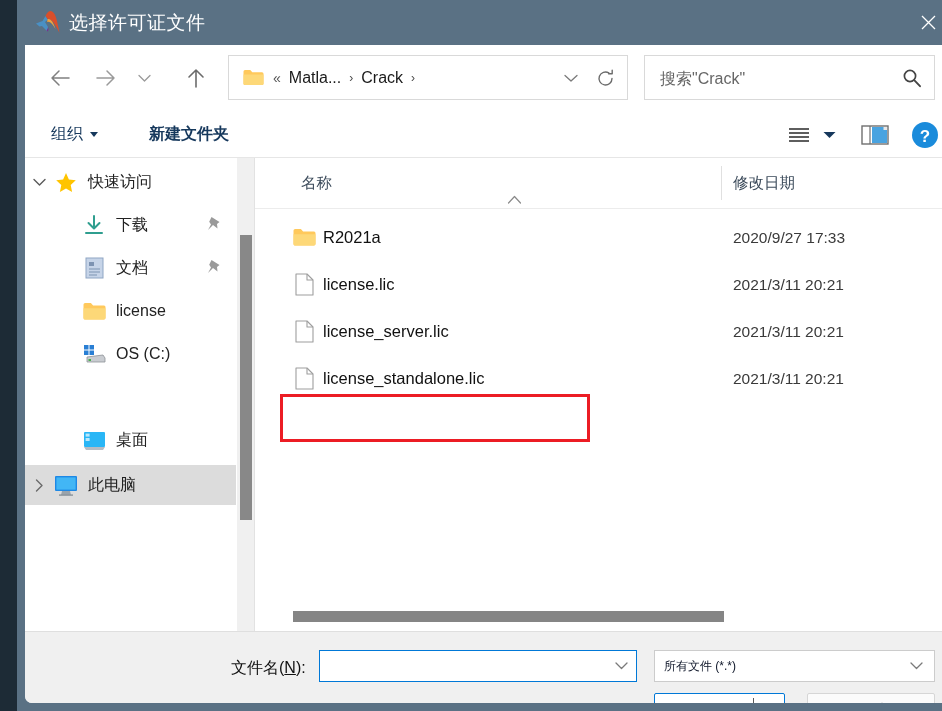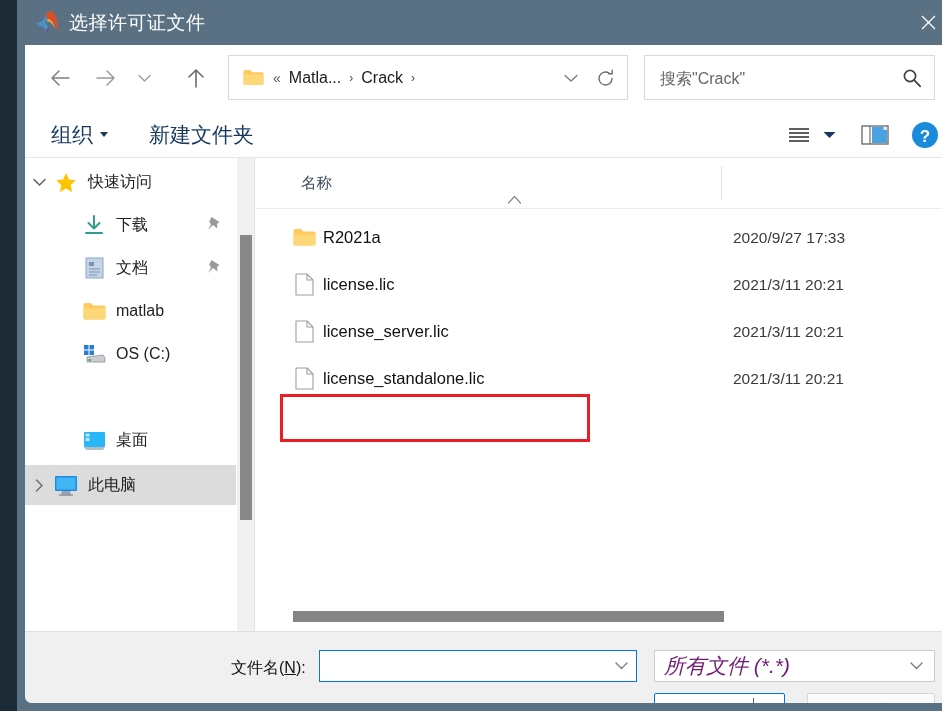--- a/index.html
+++ b/index.html
@@ -175,28 +175,28 @@
     position: absolute;
     left: 0; top: 67px;
     width: 926px; height: 45px;
     background: #ffffff;
   }
   .tb-text-btn {
     position: absolute;
     top: 8px;
     height: 29px;
     display: flex; align-items: center;
-    font-size: 21px;
+    font-size: 16px;
     color: #16385c;
     cursor: pointer;
     padding: 0 6px;
     white-space: nowrap;
   }
   .tb-organize { left: 20px; }
-  .tb-newfolder { left: 118px; }
+  .tb-newfolder { left: 118px; font-weight: bold; }
   .tb-caret {
     display: inline-block;
     margin-left: 7px;
     width: 0; height: 0;
     border-left: 4.5px solid transparent;
     border-right: 4.5px solid transparent;
     border-top: 5px solid #16385c;
   }
   .tb-icon-btn {
     position: absolute;
@@ -423,24 +423,23 @@
     width: 281px; height: 32px;
     background: #ffffff;
     border: 1px solid #ccc;
     box-sizing: border-box;
     display: flex; align-items: center;
     cursor: pointer;
   }
   .ft-text {
     position: absolute;
     left: 9px;
-    font-size: 21px;
-    color: #701a75;
-    white-space: nowrap;
-    font-style: italic;
+    font-size: 12px;
+    color: #0f172a;
+    white-space: nowrap;
   }
   .ft-arrow {
     position: absolute;
     right: 9px; top: 8px;
     width: 18px; height: 14px;
     display: flex; align-items: center; justify-content: center;
   }
 
   .open-split {
     position: absolute;
@@ -662,21 +661,21 @@
       </div>
 
       <div class="side-row" style="top:133px;">
         <span class="side-chevron"></span>
         <span class="side-icon" style="margin-left:28px;">
           <svg width="23" height="19" viewBox="0 0 23 19">
             <path d="M0.5 2.5 A1.6 1.6 0 0 1 2.1 1 H7.9 L10.1 3.5 H21 A1.6 1.6 0 0 1 22.5 5 V16 A1.6 1.6 0 0 1 21 17.5 H2.1 A1.6 1.6 0 0 1 0.5 16 Z" fill="#ffc95c"></path>
             <path d="M0.5 6.2 H22.5 V16 A1.6 1.6 0 0 1 21 17.5 H2.1 A1.6 1.6 0 0 1 0.5 16 Z" fill="#fdd878"></path>
           </svg>
         </span>
-        <span class="side-label">matlab</span>
+        <span class="side-label">license</span>
       </div>
 
       <div class="side-row" style="top:176px;">
         <span class="side-chevron"></span>
         <span class="side-icon" style="margin-left:28px;">
           <svg width="23" height="20" viewBox="0 0 23 20">
             <rect x="1" y="1" width="4.5" height="4.5" fill="#2a7fd4"></rect>
             <rect x="6.5" y="1" width="4.5" height="4.5" fill="#2a7fd4"></rect>
             <rect x="1" y="6.5" width="4.5" height="4.5" fill="#2a7fd4"></rect>
             <rect x="6.5" y="6.5" width="4.5" height="4.5" fill="#2a7fd4"></rect>
@@ -729,20 +728,23 @@
       <div class="col-headers">
         <div class="col-head col-name">
           <span>名称</span>
         </div>
         <span class="sort-caret">
           <svg width="15" height="9" viewBox="0 0 15 9">
             <path d="M1.5 8 L7.5 1.5 L13.5 8" stroke="#8a8a8a" stroke-width="1.2" fill="none" stroke-linecap="round" stroke-linejoin="round"></path>
           </svg>
         </span>
         <div class="col-sep"></div>
+        <div class="col-head col-date">
+          <span>修改日期</span>
+        </div>
         <div class="col-header-underline"></div>
       </div>
 
       <div class="row" style="top:56px;">
         <span class="row-icon">
           <svg width="23" height="19" viewBox="0 0 23 19">
             <path d="M0.5 2.5 A1.6 1.6 0 0 1 2.1 1 H7.9 L10.1 3.5 H21 A1.6 1.6 0 0 1 22.5 5 V16 A1.6 1.6 0 0 1 21 17.5 H2.1 A1.6 1.6 0 0 1 0.5 16 Z" fill="#ffc95c"></path>
             <path d="M0.5 6.2 H22.5 V16 A1.6 1.6 0 0 1 21 17.5 H2.1 A1.6 1.6 0 0 1 0.5 16 Z" fill="#fdd878"></path>
           </svg>
         </span>

